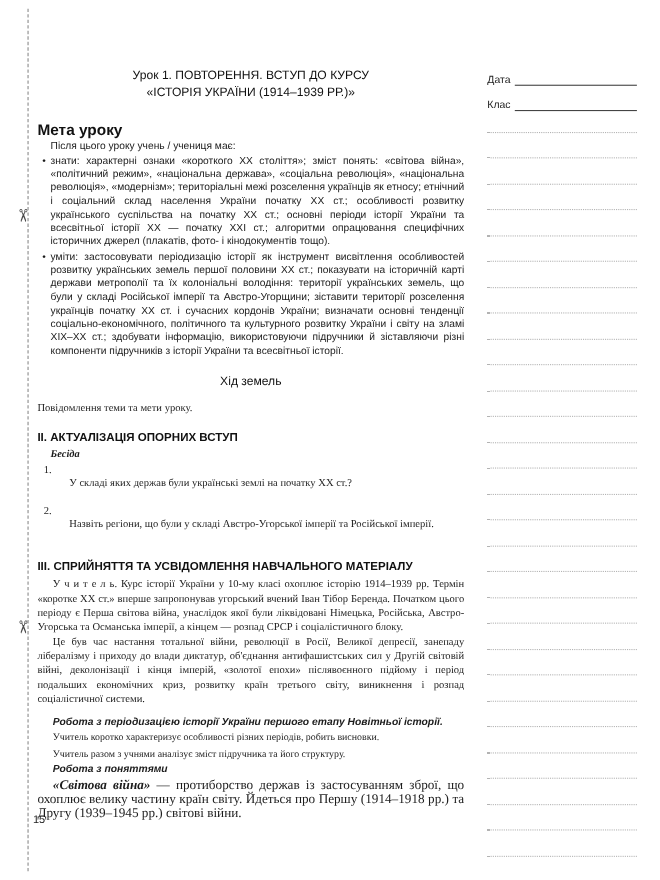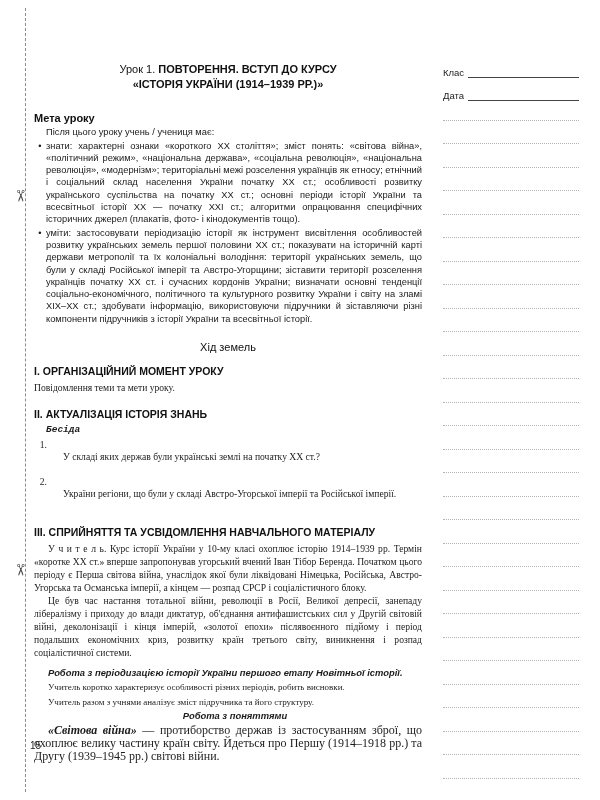--- a/index.html
+++ b/index.html
@@ -17,37 +17,37 @@
   .right-col { position:absolute; left:443px; top:62px; width:136px; }
   .field { display:flex; align-items:flex-end; font-family:"Liberation Sans", sans-serif; font-size:9.5px; color:#222; height:16px; margin-bottom:7px; }
   .field .fill-line { flex:1; border-bottom:1px solid #444; margin-left:4px; height:12px; }
   .ruled { position:absolute; left:443px; top:97px; width:136px; }
   .ruled-line { height:22.5px; border-bottom:1px dotted #b3b3b3; }
 
   
   .main { position:absolute; left:34px; top:62px; width:388px; }
 
   .title { text-align:center; font-family:"Liberation Sans", sans-serif; font-size:11px; line-height:15px; color:#111; margin:0 20px 20px 20px; }
-  .title .bold { font-weight:bold; }
+  .title .bold { font-weight:normal; }
 
-  .h-sans { font-family:"Liberation Sans", sans-serif; font-weight:bold; font-size:11px; color:#111; margin:0; }
+  .h-sans { font-family:"Liberation Sans", sans-serif; font-weight:bold; font-size:14px; color:#111; margin:0; }
   .meta-block { font-family:"Liberation Sans", sans-serif; font-size:9.3px; line-height:12.3px; color:#1a1a1a; }
   .meta-intro { margin:2px 0 1px 12px; }
   .meta-bullet { display:flex; text-align:justify; margin-bottom:1px; }
   .meta-bullet .marker { width:12px; text-align:center; flex:0 0 12px; }
   .meta-bullet .lead { }
   .meta-bullet p { margin:0; flex:1; }
 
   .flow-heading { text-align:center; font-family:"Liberation Sans", sans-serif; font-size:11px; color:#111; margin:16px 0 12px 0; }
 
   .section-heading { font-family:"Liberation Sans", sans-serif; font-weight:bold; font-size:10.5px; color:#111; margin:14px 0 4px 0; }
   .body-text { font-size:9.6px; line-height:13px; text-align:justify; margin:0; }
   .indent { text-indent:14px; }
 
-  .sub-italic { font-family:Liberation Mono, monospace; font-weight:bold; font-style:italic; font-size:9.5px; margin:2px 0 3px 12px; }
+  .sub-italic { font-family:Liberation Serif, serif; font-weight:bold; font-style:italic; font-size:9.5px; margin:2px 0 3px 12px; }
 
   .q-list { margin:0; }
   .q-item { display:flex; font-size:9.6px; line-height:13px; }
   .q-item .num { width:13px; flex:0 0 13px; text-align:right; margin-right:4px; }
   .q-item p { margin:12px; text-align:justify; flex:1; }
 
   .work-heading { font-family:"Liberation Sans", sans-serif; font-weight:bold; font-style:italic; font-size:9.4px; margin:8px 0 3px 14px; }
   .note { font-size:9px; line-height:12px; margin:0 0 2px 14px; }
   .def { font-size:12px; line-height:13px; text-align:justify; margin:2px 0 0 0; text-indent:14px; }
   .def .lead { font-weight:bold; font-style:italic; }
@@ -56,25 +56,25 @@
 </style>
 </head>
 <body>
 
 <div class="cut-line"></div>
 <div class="scissors s1">✂</div>
 <div class="scissors s2">✂</div>
 
 <div class="right-col">
   <div class="field">
-    <span>Клас</span>
+    <span>Дата</span>
     <span class="fill-line"></span>
   </div>
   <div class="field">
-    <span>Дата</span>
+    <span>Клас</span>
     <span class="fill-line"></span>
   </div>
 </div>
 
 <div class="ruled">
     <div class="ruled-line"></div>
     <div class="ruled-line"></div>
     <div class="ruled-line"></div>
     <div class="ruled-line"></div>
     <div class="ruled-line"></div>
@@ -120,45 +120,44 @@
     </div>
     <div class="meta-bullet">
       <span class="marker">•</span>
       <p><span class="lead">уміти:</span><span> застосовувати періодизацію історії як інструмент висвітлення особливостей розвитку українських земель першої половини ХХ ст.; показувати на історичній карті держави метрополії та їх колоніальні володіння: території українських земель, що були у складі Російської імперії та Австро-Угорщини; зіставити території розселення українців початку ХХ ст. і сучасних кордонів України; визначати основні тенденції соціально-економічного, політичного та культурного розвитку України і світу на зламі ХІХ–ХХ ст.; здобувати інформацію, використовуючи підручники й зіставляючи різні компоненти підручників з історії України та всесвітньої історії.</span></p>
     </div>
   </div>
 
   <div class="flow-heading">Хід земель</div>
 
   <div>
-    <p class="section-heading" style="margin-top:0;">І. ОРГАНІЗАЦІЙНИЙ МОМЕНТ УРОКУ</p>
     <p class="body-text">Повідомлення теми та мети уроку.</p>
   </div>
 
   <div>
-    <p class="section-heading">ІІ. АКТУАЛІЗАЦІЯ ІСТОРІЯ ЗНАНЬ</p>
+    <p class="section-heading">ІІ. АКТУАЛІЗАЦІЯ ОПОРНИХ ВСТУП</p>
     <p class="sub-italic">Бесіда</p>
     <div class="q-list">
       <div class="q-item">
         <span class="num">1.</span>
         <p>У складі яких держав були українські землі на початку ХХ ст.?</p>
       </div>
       <div class="q-item">
         <span class="num">2.</span>
-        <p>України регіони, що були у складі Австро-Угорської імперії та Російської імперії.</p>
+        <p>Назвіть регіони, що були у складі Австро-Угорської імперії та Російської імперії.</p>
       </div>
     </div>
   </div>
 
   <div>
     <p class="section-heading">ІІІ. СПРИЙНЯТТЯ ТА УСВІДОМЛЕННЯ НАВЧАЛЬНОГО МАТЕРІАЛУ</p>
     <p class="body-text indent">У ч и т е л ь. Курс історії України у 10-му класі охоплює історію 1914–1939 рр. Термін «коротке ХХ ст.» вперше запропонував угорський вчений Іван Тібор Беренда. Початком цього періоду є Перша світова війна, унаслідок якої були ліквідовані Німецька, Російська, Австро-Угорська та Османська імперії, а кінцем — розпад СРСР і соціалістичного блоку.</p>
     <p class="body-text indent">Це був час настання тотальної війни, революції в Росії, Великої депресії, занепаду лібералізму і приходу до влади диктатур, об'єднання антифашистських сил у Другій світовій війні, деколонізації і кінця імперій, «золотої епохи» післявоєнного підйому і період подальших економічних криз, розвитку країн третього світу, виникнення і розпад соціалістичної системи.</p>
     <p class="work-heading">Робота з періодизацією історії України першого етапу Новітньої історії.</p>
     <p class="note">Учитель коротко характеризує особливості різних періодів, робить висновки.</p>
     <p class="note" style="margin-top:3px;">Учитель разом з учнями аналізує зміст підручника та його структуру.</p>
-    <p class="work-heading" style="margin-top:0;text-align:center;">Робота з поняттями</p>
+    <p class="work-heading" style="margin-top:0;">Робота з поняттями</p>
     <p class="def"><span class="lead">«Світова війна»</span><span> — протиборство держав із застосуванням зброї, що охоплює велику частину країн світу. Йдеться про Першу (1914–1918 рр.) та Другу (1939–1945 рр.) світові війни.</span></p>
   </div>
 
 </div>
 
 <div class="page-number">15</div>
 
 </body></html>

